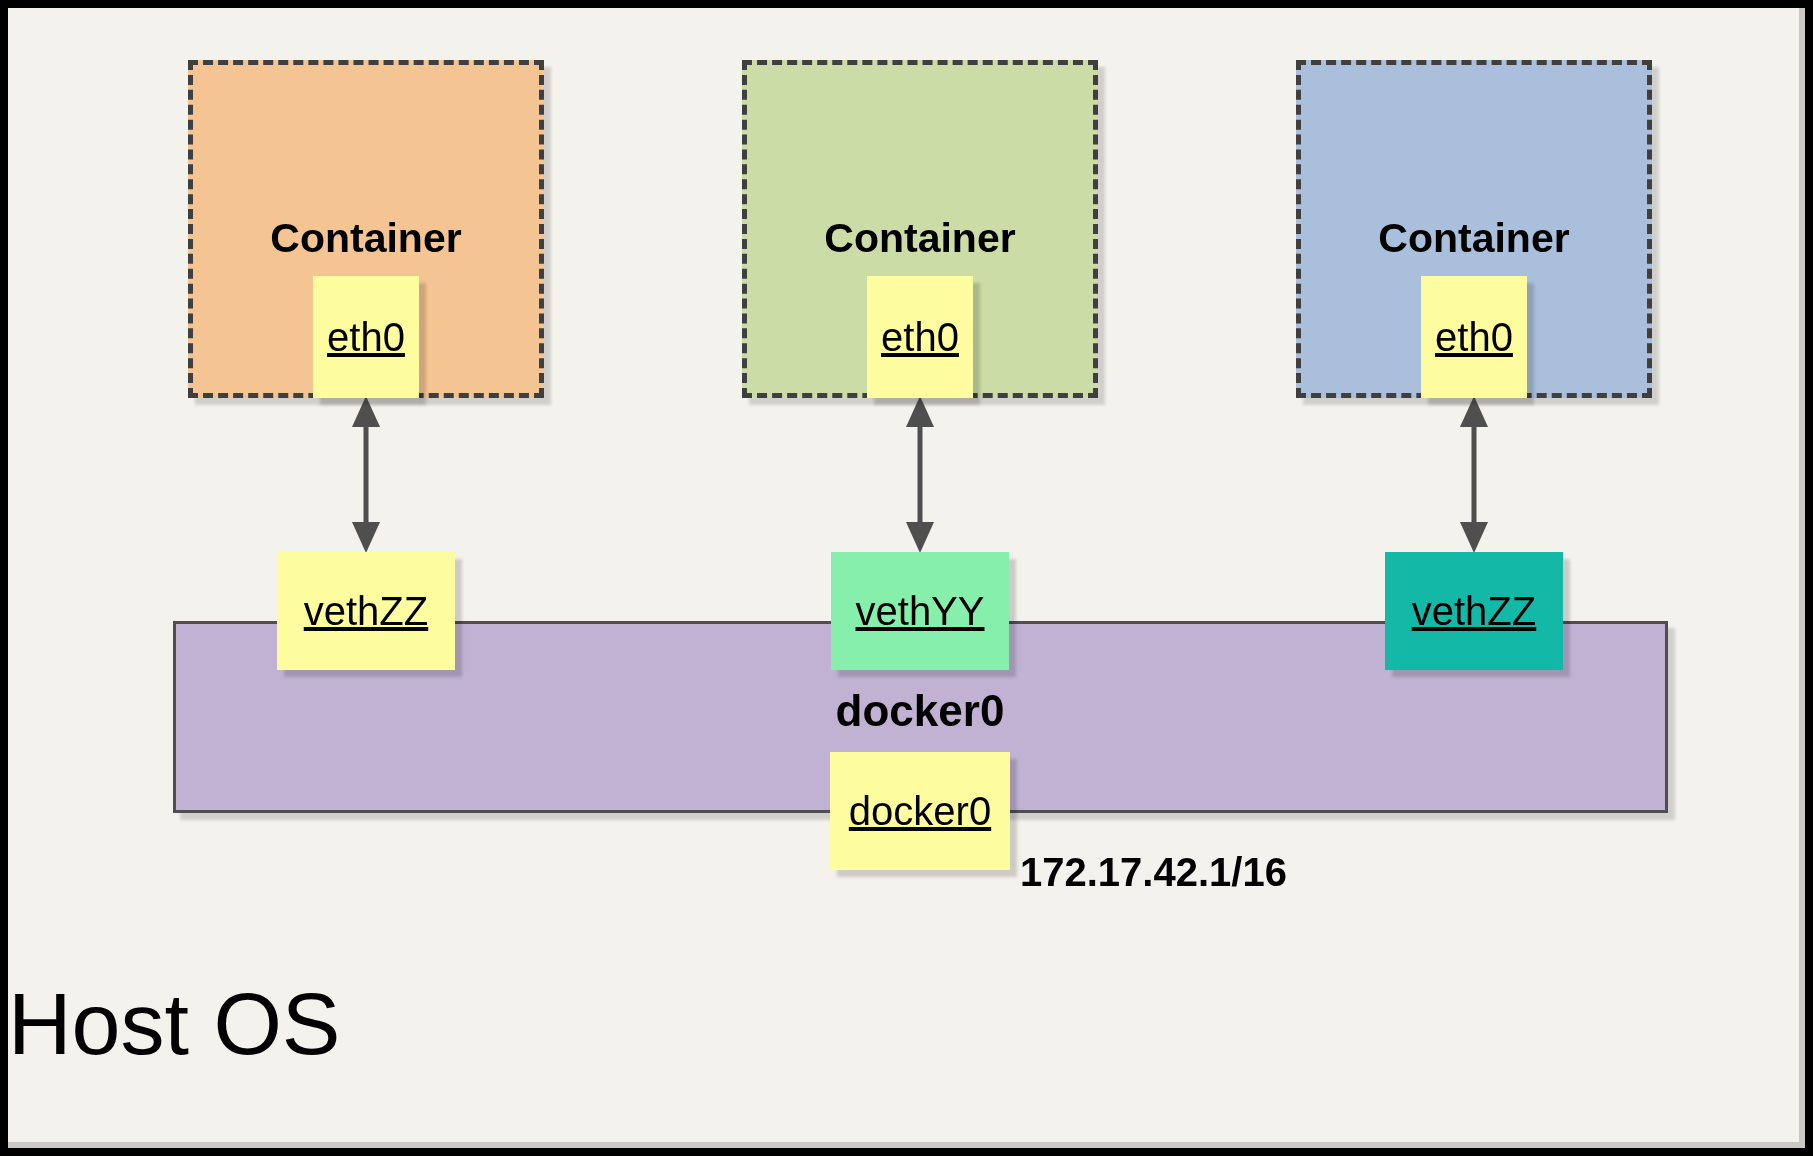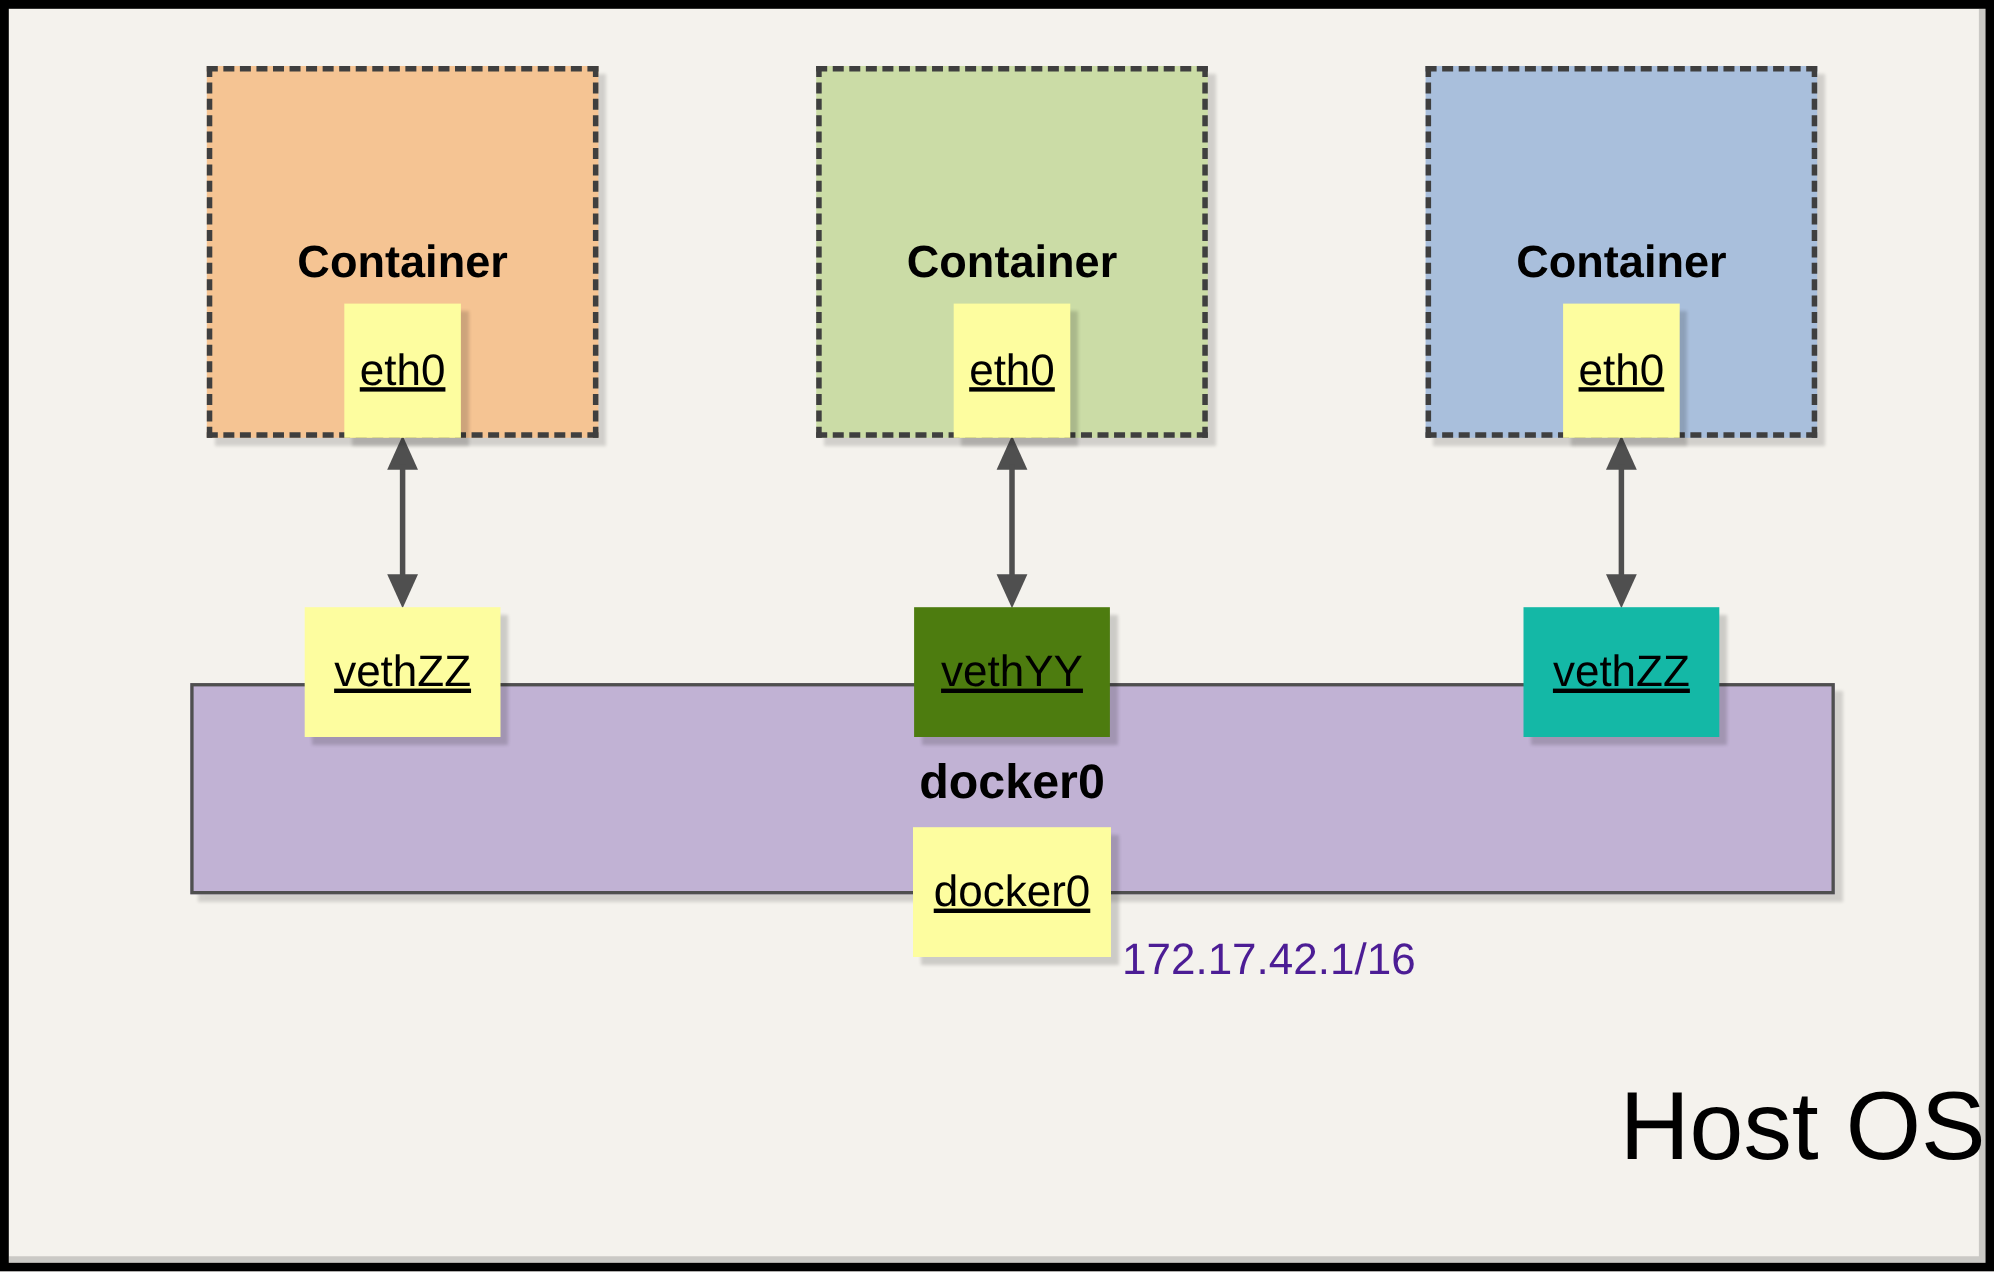--- a/index.html
+++ b/index.html
@@ -98,31 +98,32 @@
     font-weight: bold;
     color: #000000;
     z-index: 2;
   }
 
   .ip-label {
     position: absolute;
     left: 1012px;
     top: 842px;
     font-size: 40px;
-    color: #4c1d95;
+    color: #000000;
     z-index: 2;
     white-space: nowrap;
+    font-weight: bold;
   }
 
   .host-title {
     position: absolute;
     left: 0;
     top: 965px;
     width: 100%;
-    text-align: right;
+    text-align: left;
     font-size: 88px;
     font-weight: normal;
     color: #000000;
     z-index: 2;
   }
 </style>
 </head>
 <body>
 
 <div class="canvas">
@@ -162,21 +163,21 @@
       <polygon points="18,0 4,31 32,31"></polygon>
       <rect x="15.5" y="26" width="5" height="105"></rect>
       <polygon points="18,157 4,126 32,126"></polygon>
     </g>
   </svg>
 
   <div class="bridge-bar" style="background-color: rgb(193, 178, 212);"></div>
   <div class="bridge-label">docker0</div>
 
   <div class="iface-box veth-box v0" style="background-color: rgb(253, 253, 159);">vethZZ</div>
-  <div class="iface-box veth-box v1" style="background-color: #4d7c0f;">vethYY</div>
+  <div class="iface-box veth-box v1" style="background-color: #86efac;">vethYY</div>
   <div class="iface-box veth-box v2" style="background-color: #14b8a6;">vethZZ</div>
 
   <div class="iface-box docker0-box" style="background-color: rgb(253, 253, 159);">docker0</div>
   <div class="ip-label">172.17.42.1/16</div>
 
   <div class="host-title">Host OS</div>
 
 </div>
 
 </body></html>

